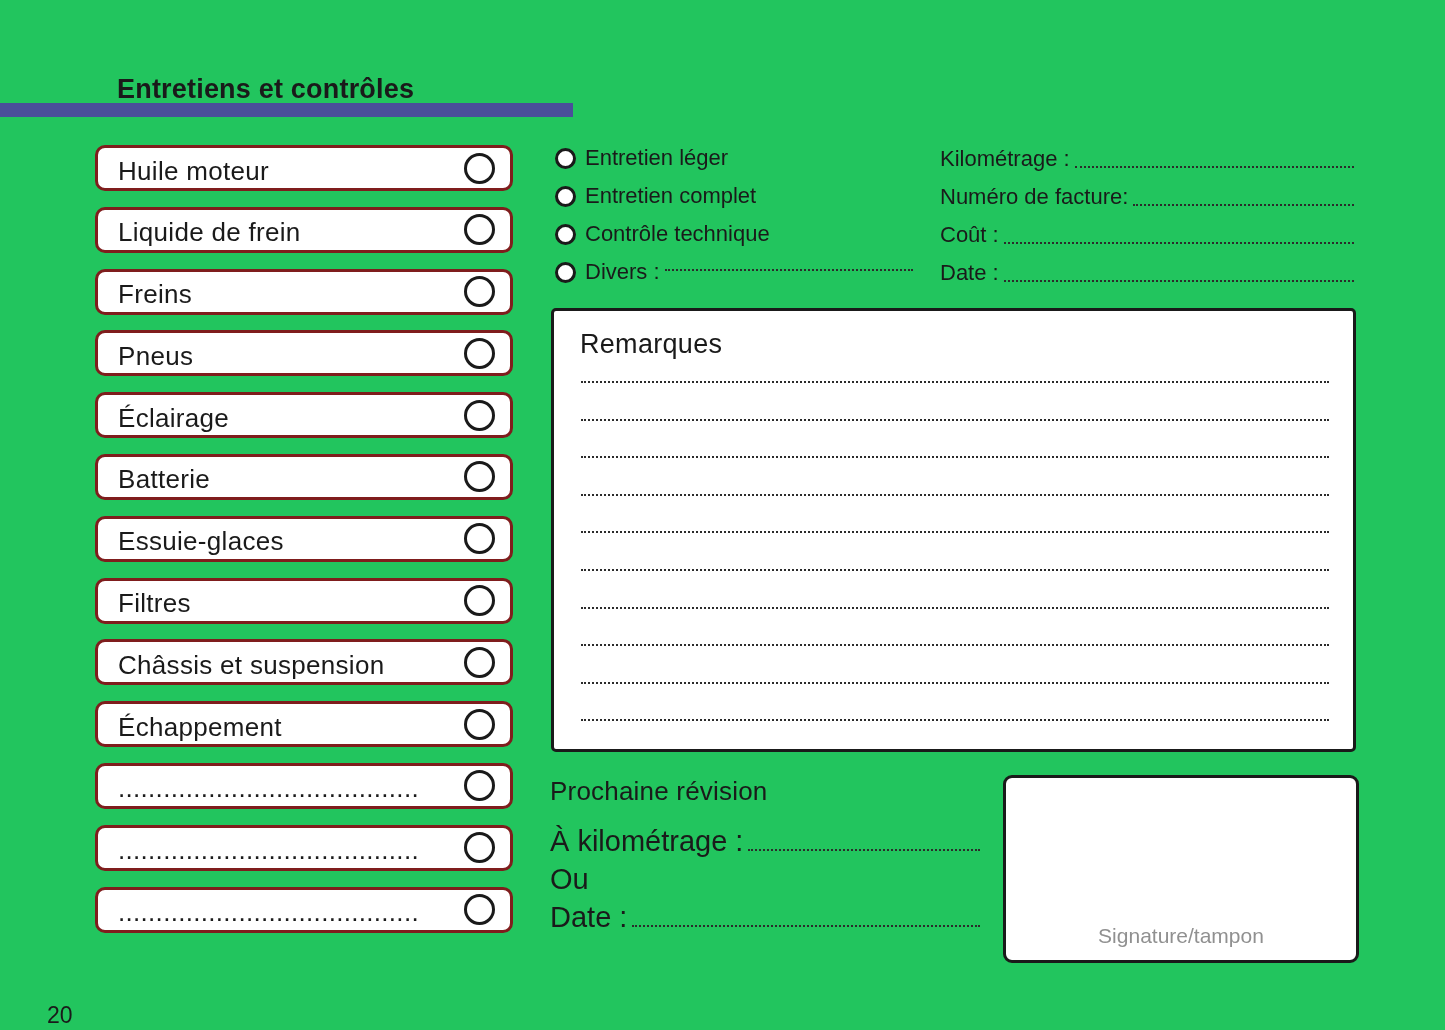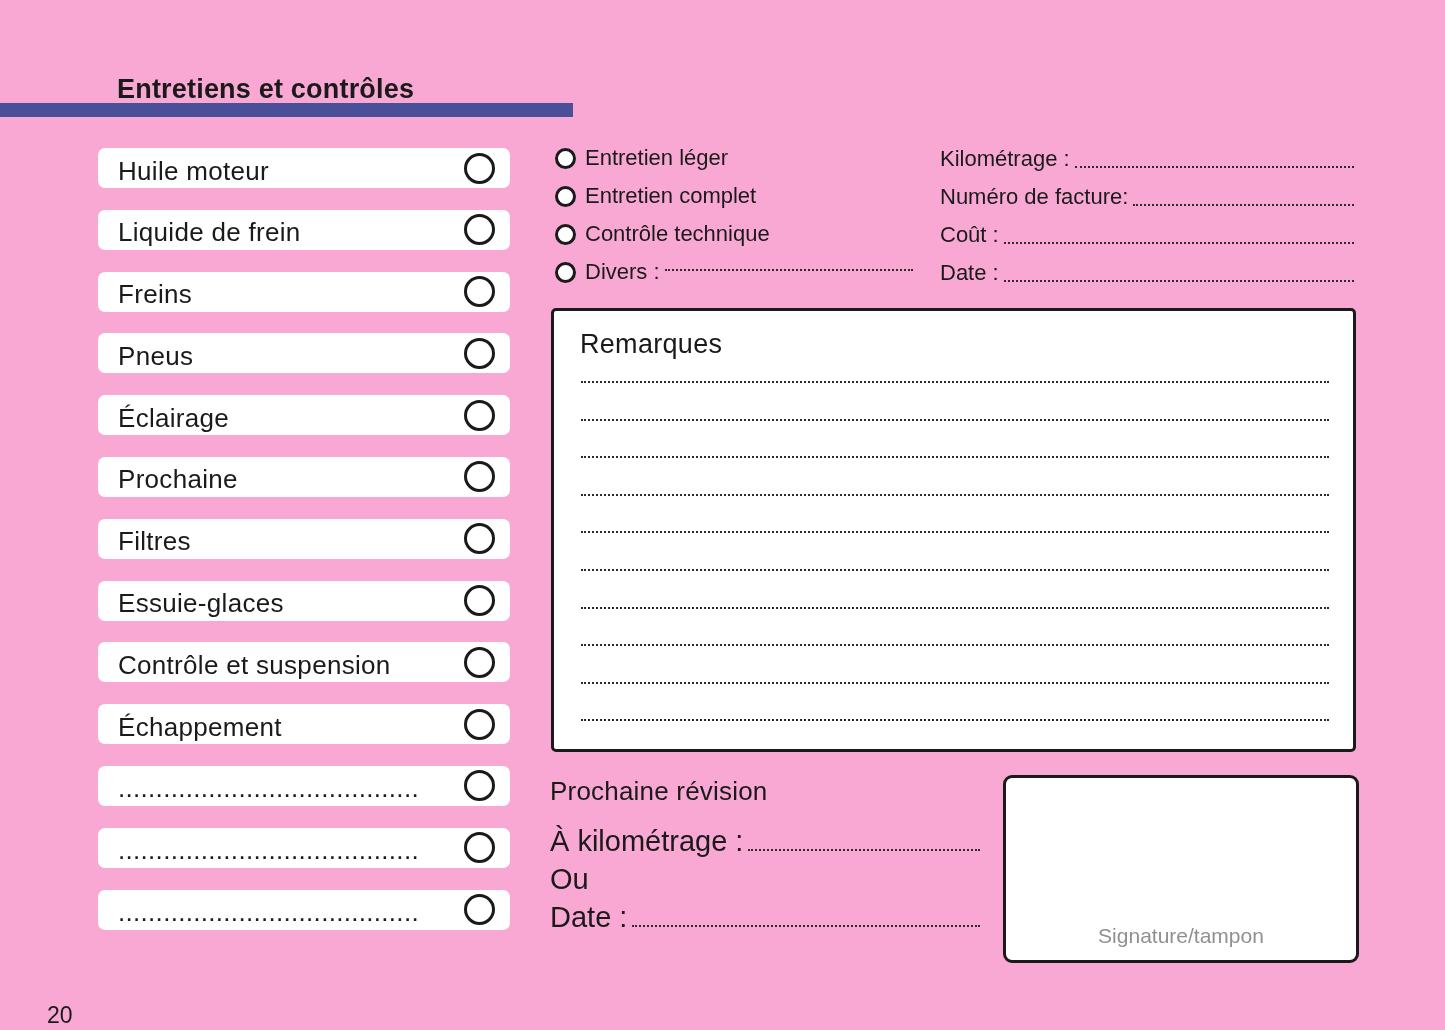--- a/index.html
+++ b/index.html
@@ -5,21 +5,21 @@
   * { margin: 0; padding: 0; box-sizing: border-box; }
   html, body { background: #ffffff; }
   body {
     font-family: "Liberation Sans", sans-serif;
     color: #1a1a1a;
   }
   .page {
     position: relative;
     width: 1445px;
     height: 1030px;
-    background: #f9a8d4;
+    background: #22c55e;
     overflow: hidden;
   }
 
   
   .page-title {
     position: absolute;
     left: 117px;
     top: 74px;
     font-size: 27px;
     font-weight: bold;
@@ -39,21 +39,21 @@
     position: absolute;
     left: 95px;
     top: 145px;
     width: 418px;
     display: flex;
     flex-direction: column;
     gap: 15.8px;
   }
   .check-row {
     height: 46px;
-    border: 3px solid #f9a8d4;
+    border: 3px solid #7f1d1d;
     border-radius: 10px;
     background: #fff;
     display: flex;
     align-items: center;
     padding: 0 15px 0 20px;
   }
   .check-row .row-label {
     font-size: 26px;
     margin-top: 6px;
     flex: 1;
@@ -235,33 +235,33 @@
     </div>
     <div class="check-row">
       <span class="row-label">Pneus</span>
       <span class="check-circle"></span>
     </div>
     <div class="check-row">
       <span class="row-label">Éclairage</span>
       <span class="check-circle"></span>
     </div>
     <div class="check-row">
-      <span class="row-label">Prochaine</span>
+      <span class="row-label">Batterie</span>
+      <span class="check-circle"></span>
+    </div>
+    <div class="check-row">
+      <span class="row-label">Essuie-glaces</span>
       <span class="check-circle"></span>
     </div>
     <div class="check-row">
       <span class="row-label">Filtres</span>
       <span class="check-circle"></span>
     </div>
     <div class="check-row">
-      <span class="row-label">Essuie-glaces</span>
-      <span class="check-circle"></span>
-    </div>
-    <div class="check-row">
-      <span class="row-label">Contrôle et suspension</span>
+      <span class="row-label">Châssis et suspension</span>
       <span class="check-circle"></span>
     </div>
     <div class="check-row">
       <span class="row-label">Échappement</span>
       <span class="check-circle"></span>
     </div>
     <div class="check-row">
       <span class="row-label">........................................</span>
       <span class="check-circle"></span>
     </div>

